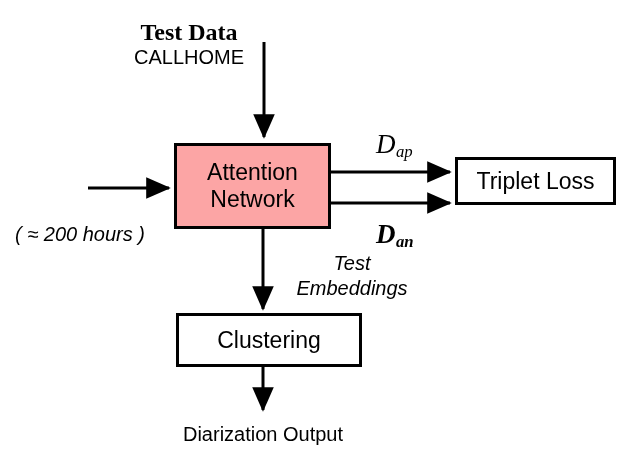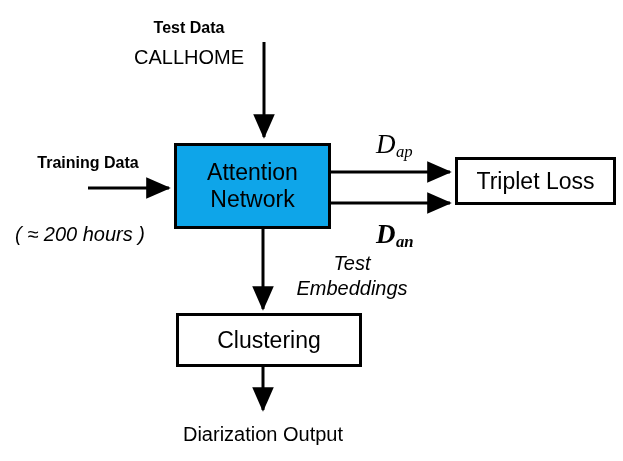--- a/index.html
+++ b/index.html
@@ -26,23 +26,23 @@
   }
   .lbl {
     position: absolute;
     white-space: nowrap;
     line-height: 1.05;
     color: #000;
   }
   .lbl.center { transform: translateX(-50%); }
 
   .t-bold {
-    font-family: Liberation Sans, sans-serif;
+    font-family: Liberation Serif, serif;
     font-weight: bold;
-    font-size: 16px;
+    font-size: 24px;
   }
   .t-reg {
     font-family: "Liberation Sans", sans-serif;
     font-weight: normal;
     font-size: 20px;
   }
   .t-ital {
     font-family: "Liberation Sans", sans-serif;
     font-style: italic;
     font-weight: normal;
@@ -72,21 +72,21 @@
     box-sizing: border-box;
     display: flex;
     flex-direction: column;
     align-items: center;
     justify-content: center;
     border: 3px solid #000000;
     background: #ffffff;
     text-align: center;
   }
   .boxnode .line { display: block; }
-  #attention-network-box { background: #0ea5e9; }
+  #attention-network-box { background: #fca5a5; }
 </style>
 </head>
 <body>
 
 <div id="canvas">
 
   <svg class="layer" viewBox="0 0 623 461" xmlns="http://www.w3.org/2000/svg">
     <defs>
       <marker id="arrowhead" markerWidth="9" markerHeight="9" refX="7.6" refY="3.6" orient="auto" markerUnits="strokeWidth">
         <path d="M0,0 L8.2,3.6 L0,7.2 z" fill="#000000"></path>
@@ -102,21 +102,20 @@
     <line x1="331" y1="203" x2="450" y2="203" stroke="#000000" stroke-width="3" marker-end="url(#arrowhead)"></line>
 
     <line x1="263" y1="229" x2="263" y2="309" stroke="#000000" stroke-width="3" marker-end="url(#arrowhead)"></line>
 
     <line x1="263" y1="366" x2="263" y2="410" stroke="#000000" stroke-width="3" marker-end="url(#arrowhead)"></line>
   </svg>
 
   <div class="lbl center t-bold" style="left:189px; top:20px;">Test Data</div>
   <div class="lbl center t-reg" style="left:189px; top:47px;">CALLHOME</div>
 
-  <div class="lbl center t-bold" style="left:88px; top:155px;">Training Data</div>
   <div class="lbl center t-ital" style="left:80px; top:224px;">( ≈ 200 hours )</div>
 
   <div class="boxnode" id="attention-network-box" style="left:174px; top:143px; width:157px; height:86px;">
     <span class="line t-box">Attention</span>
     <span class="line t-box">Network</span>
   </div>
 
   <div class="boxnode" id="triplet-loss-box" style="left:455px; top:157px; width:161px; height:48px;">
     <span class="line t-box">Triplet Loss</span>
   </div>

